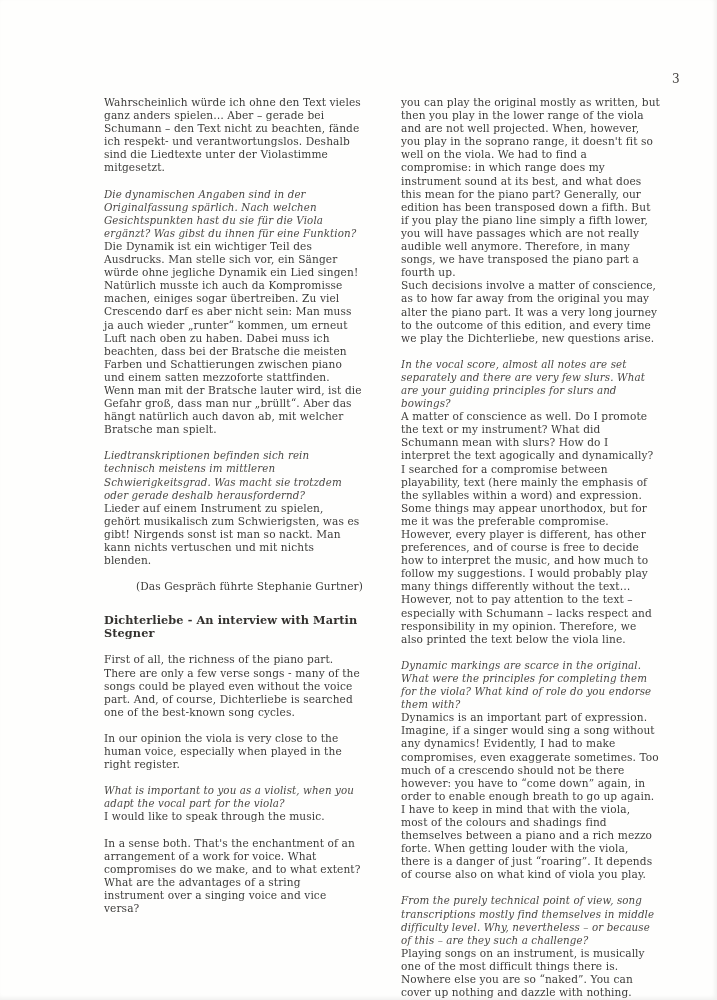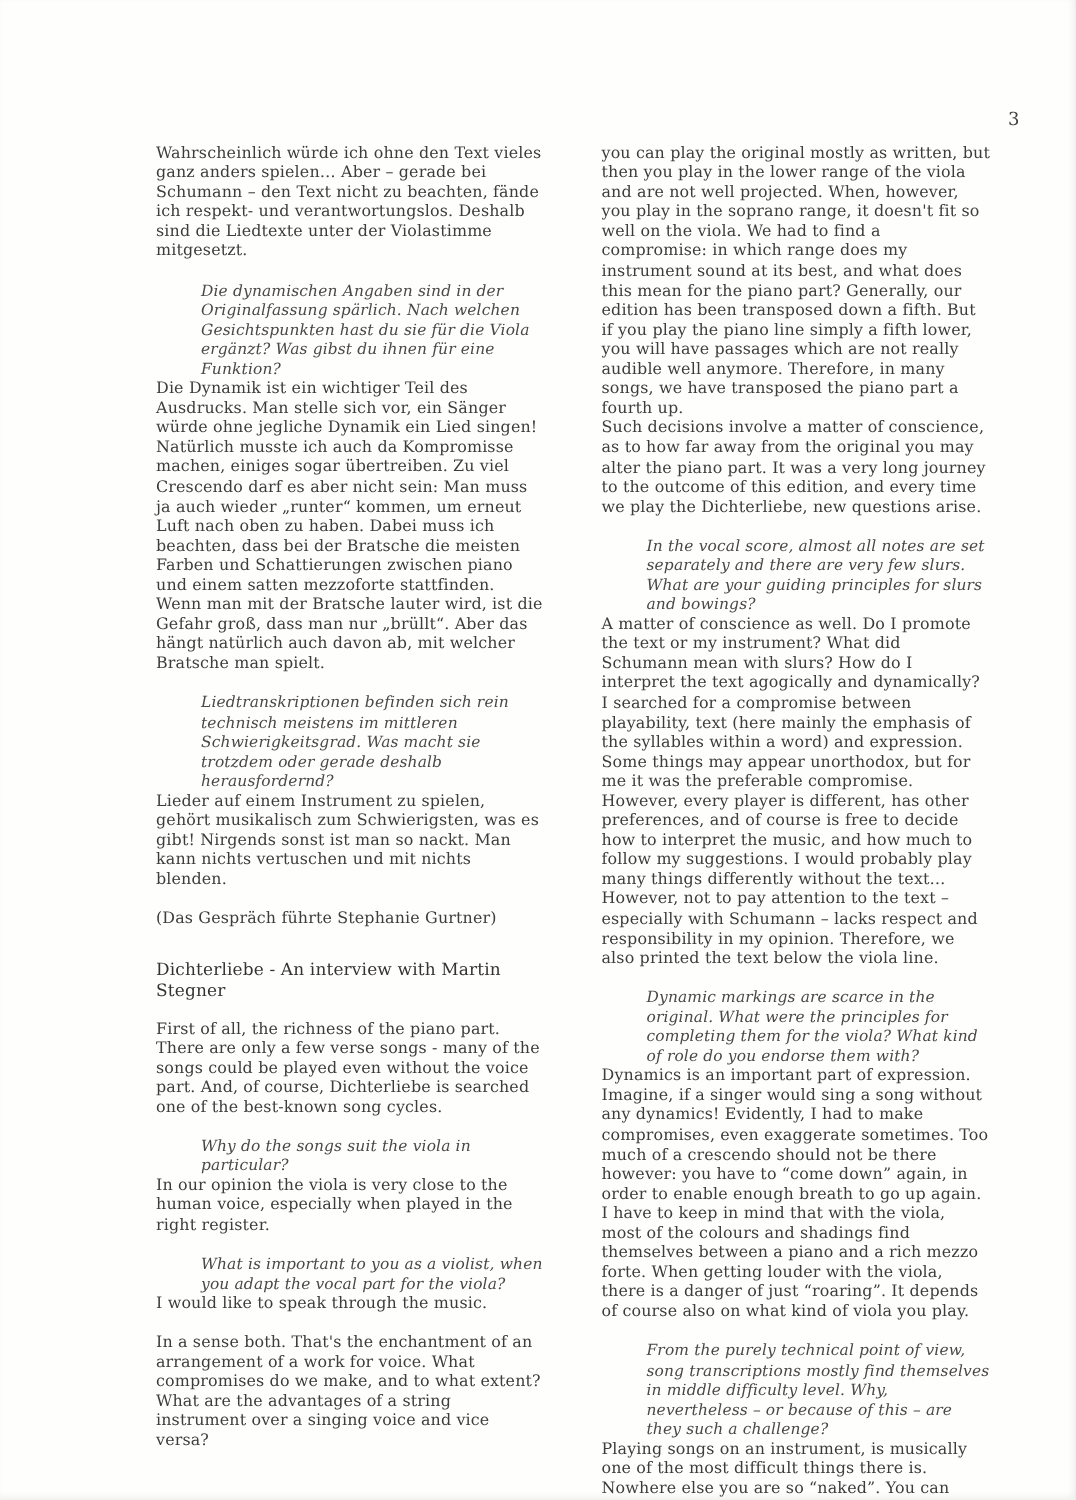--- a/index.html
+++ b/index.html
@@ -41,52 +41,51 @@
     letter-spacing: 0.1px;
   }
   .para {
     margin: 0 0 13px 0;
   }
   .para.question {
     margin-bottom: 0;
     font-style: italic;
     font-size: 10.3px;
     color: #4a4845;
-    margin-left: 30px;
   }
   .para.tight {
     margin-bottom: 0;
   }
   .para.heading {
     margin-top: 21px;
     margin-bottom: 13px;
-    font-weight: normal;
+    font-weight: bold;
     font-size: 11.3px;
     color: #34322f;
   }
   .para.credit {
     margin-top: 2px;
+    text-align: right;
   }
 </style>
 </head>
 <body>
 
 <div class="page">
   <div class="page-number">3</div>
   <div class="columns">
     <div class="column">
         <p class="para answer">Wahrscheinlich würde ich ohne den Text vieles ganz anders spielen… Aber – gerade bei Schumann – den Text nicht zu beachten, fände ich respekt- und verantwortungslos. Deshalb sind die Liedtexte unter der Violastimme mitgesetzt.</p>
         <p class="para question">Die dynamischen Angaben sind in der Originalfassung spärlich. Nach welchen Gesichtspunkten hast du sie für die Viola ergänzt? Was gibst du ihnen für eine Funktion?</p>
         <p class="para answer">Die Dynamik ist ein wichtiger Teil des Ausdrucks. Man stelle sich vor, ein Sänger würde ohne jegliche Dynamik ein Lied singen! Natürlich musste ich auch da Kompromisse machen, einiges sogar übertreiben. Zu viel Crescendo darf es aber nicht sein: Man muss ja auch wieder „runter“ kommen, um erneut Luft nach oben zu haben. Dabei muss ich beachten, dass bei der Bratsche die meisten Farben und Schattierungen zwischen piano und einem satten mezzoforte stattfinden. Wenn man mit der Bratsche lauter wird, ist die Gefahr groß, dass man nur „brüllt“. Aber das hängt natürlich auch davon ab, mit welcher Bratsche man spielt.</p>
         <p class="para question">Liedtranskriptionen befinden sich rein technisch meistens im mittleren Schwierigkeitsgrad. Was macht sie trotzdem oder gerade deshalb herausfordernd?</p>
         <p class="para answer">Lieder auf einem Instrument zu spielen, gehört musikalisch zum Schwierigsten, was es gibt! Nirgends sonst ist man so nackt. Man kann nichts vertuschen und mit nichts blenden.</p>
         <p class="para credit">(Das Gespräch führte Stephanie Gurtner)</p>
         <p class="para heading">Dichterliebe - An interview with Martin Stegner</p>
         <p class="para answer">First of all, the richness of the piano part. There are only a few verse songs - many of the songs could be played even without the voice part. And, of course, Dichterliebe is searched one of the best-known song cycles.</p>
-        <p class="para question">Why do the songs suit the viola in particular?</p>
         <p class="para answer">In our opinion the viola is very close to the human voice, especially when played in the right register.</p>
         <p class="para question">What is important to you as a violist, when you adapt the vocal part for the viola?</p>
         <p class="para answer">I would like to speak through the music.</p>
         <p class="para answer">In a sense both. That's the enchantment of an arrangement of a work for voice. What compromises do we make, and to what extent? What are the advantages of a string instrument over a singing voice and vice versa?</p>
       </div>
     <div class="column">
         <p class="para answer tight">you can play the original mostly as written, but then you play in the lower range of the viola and are not well projected. When, however, you play in the soprano range, it doesn't fit so well on the viola. We had to find a compromise: in which range does my instrument sound at its best, and what does this mean for the piano part? Generally, our edition has been transposed down a fifth. But if you play the piano line simply a fifth lower, you will have passages which are not really audible well anymore. Therefore, in many songs, we have transposed the piano part a fourth up.</p>
         <p class="para answer">Such decisions involve a matter of conscience, as to how far away from the original you may alter the piano part. It was a very long journey to the outcome of this edition, and every time we play the Dichterliebe, new questions arise.</p>
         <p class="para question">In the vocal score, almost all notes are set separately and there are very few slurs. What are your guiding principles for slurs and bowings?</p>
         <p class="para answer">A matter of conscience as well. Do I promote the text or my instrument? What did Schumann mean with slurs? How do I interpret the text agogically and dynamically? I searched for a compromise between playability, text (here mainly the emphasis of the syllables within a word) and expression. Some things may appear unorthodox, but for me it was the preferable compromise. However, every player is different, has other preferences, and of course is free to decide how to interpret the music, and how much to follow my suggestions. I would probably play many things differently without the text… However, not to pay attention to the text – especially with Schumann – lacks respect and responsibility in my opinion. Therefore, we also printed the text below the viola line.</p>

